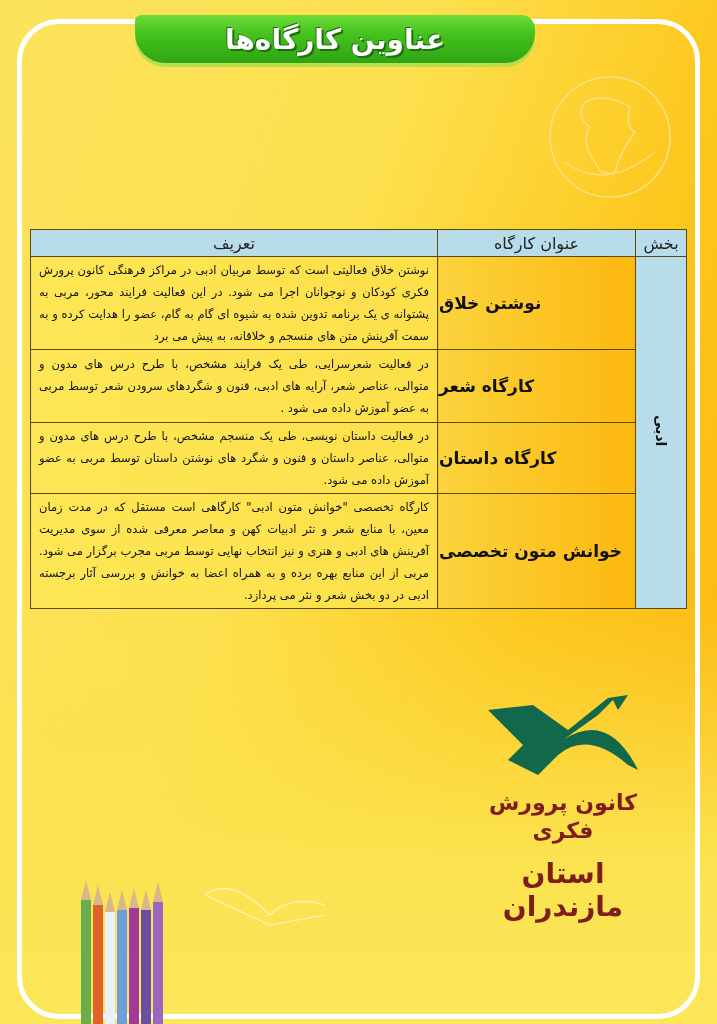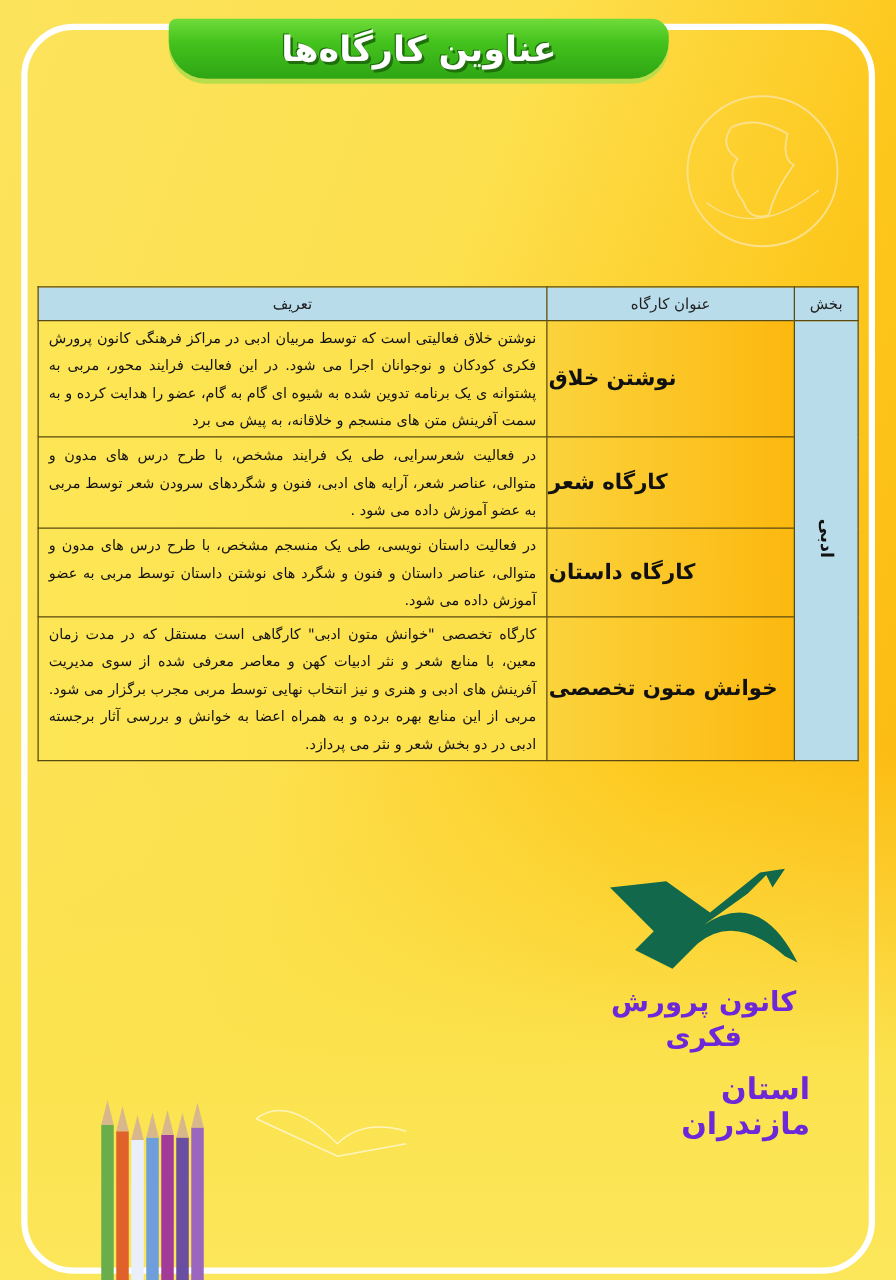--- a/index.html
+++ b/index.html
@@ -11,34 +11,34 @@
   .frame{position:absolute;left:17px;top:19px;width:683px;height:1000px;
     border:5px solid #fff;border-radius:42px;box-sizing:border-box;border-bottom-right-radius:42px;}
   .title-banner{position:absolute;left:135px;top:15px;width:400px;height:48px;
     background:linear-gradient(180deg,#6fdc3a 0%,#44c21d 40%,#2ea514 100%);
     border-radius:6px 14px 30px 30px / 6px 14px 30px 30px;
     box-shadow:0 4px 0 #b9dd4b;display:flex;align-items:center;justify-content:center;text-align:center;}
   .title-text{color:#fff;font-weight:bold;font-size:28px;direction:rtl;
     text-shadow:2px 2px 0 #1f6f0c,-1px -1px 0 #1f6f0c;}
   table.wt{position:absolute;left:30px;top:229px;width:657px;border-collapse:collapse;direction:rtl;}
   table.wt th{background:#b9dceb;border:1px solid #5a4a10;font-weight:normal;
-    font-size:12px;height:24px;color:#222;}
+    font-size:16px;height:24px;color:#222;}
   table.wt td{border:1px solid #5a4a10;color:#111;}
   td.sec{background:#b9dceb;width:48px;text-align:center;}
   .sec-text{writing-mode:vertical-rl;font-weight:bold;font-size:14px;}
   td.name{width:195px;text-align:left;font-weight:bold;font-size:17px;
     background:linear-gradient(90deg,#fbd33c,#fcb80f);}
   td.def{font-size:11.5px;line-height:22px;padding:2px 8px;text-align:justify;
     background:linear-gradient(90deg,#fde655,#fde04a);}
   .globe{position:absolute;left:545px;top:72px;width:130px;height:130px;}
   .plane{position:absolute;left:530px;top:330px;}
   .logo{position:absolute;left:478px;top:690px;width:170px;}
-  .logo-text{color:#6d28d9;font-weight:bold;text-align:center;direction:rtl;}
+  .logo-text{color:#7f1d1d;font-weight:bold;text-align:center;direction:rtl;}
   .lt1{font-size:22px;line-height:28px;}
-  .lt3{font-size:24px;margin-top:12px;text-align:right;}
+  .lt3{font-size:28px;margin-top:12px;}
   .pencils{position:absolute;left:78px;top:870px;}
   .book{position:absolute;left:200px;top:870px;}
 </style>
 </head>
 <body>
 
 <div class="bg-bottom"></div>
 <div class="frame"></div>
 
 <div class="title-banner">

